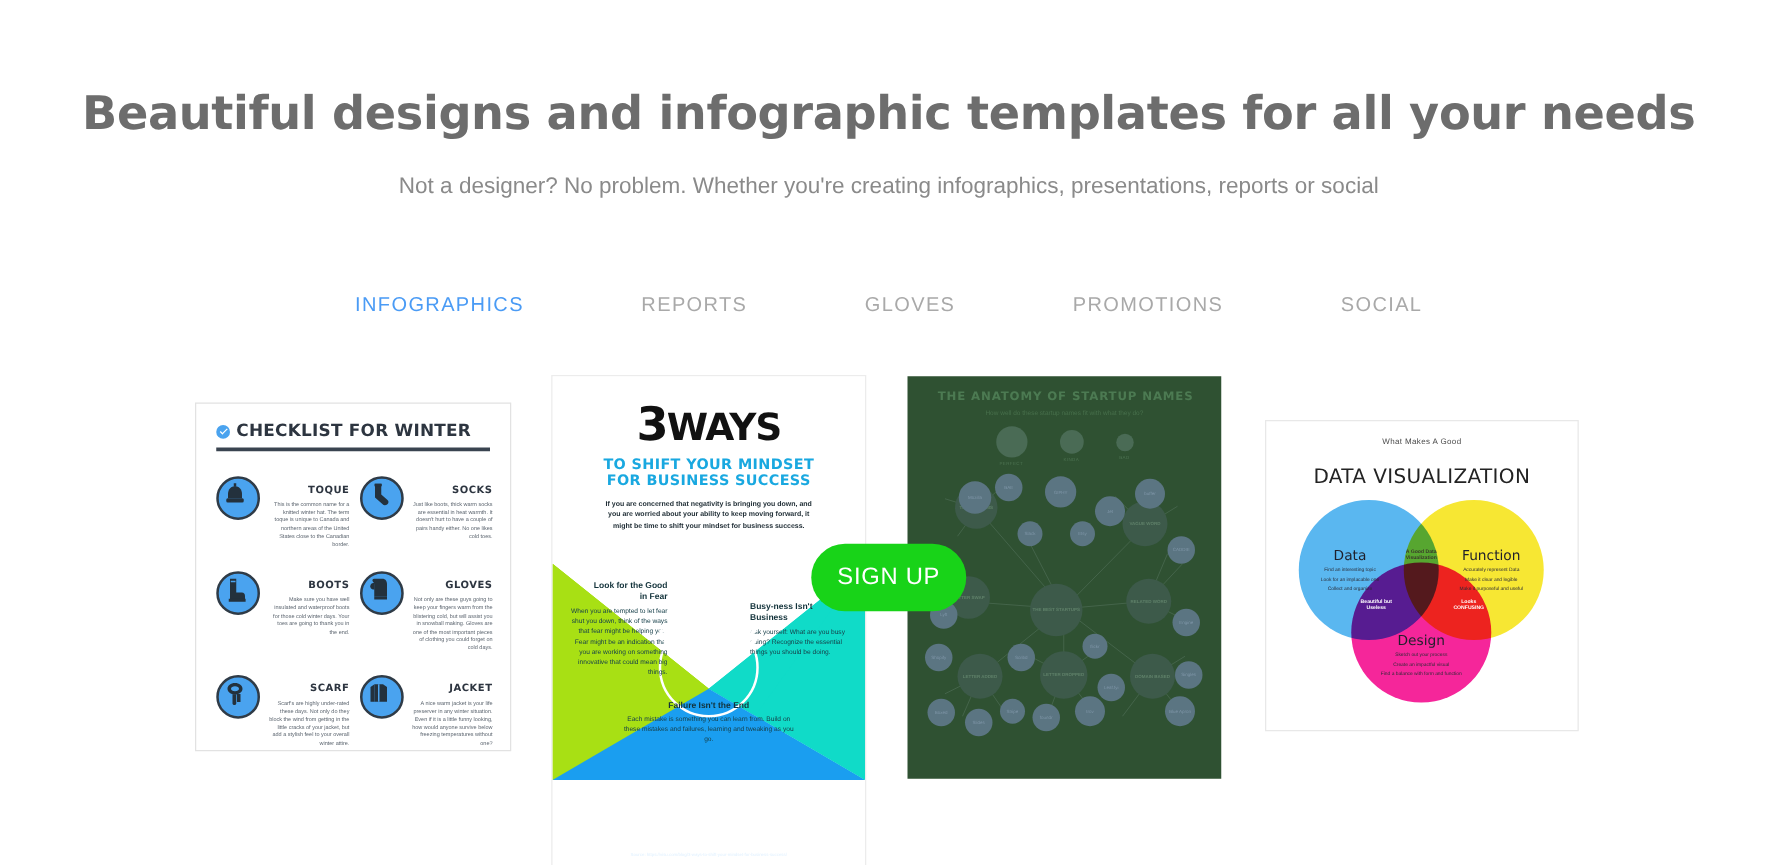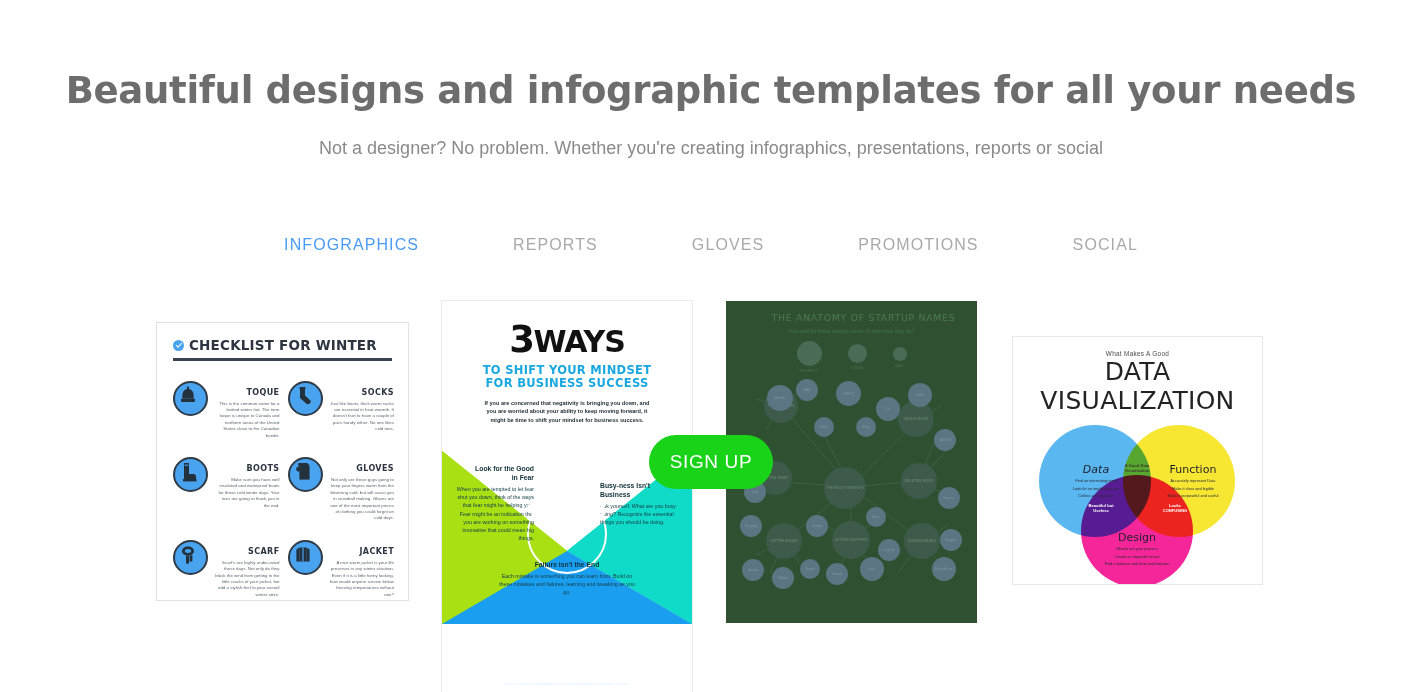--- a/index.html
+++ b/index.html
@@ -75,22 +75,22 @@
   .w-num{position:absolute;color:#fff;font-weight:bold;font-size:22px;z-index:5;
     font-family:"DejaVu Sans","Liberation Sans",sans-serif;}
   .w-blk{position:absolute;z-index:4;}
   .w-blk .h{font-size:6.8px;font-weight:bold;color:#12323a;line-height:9px;}
   .w-blk .p{font-size:5.3px;line-height:8.2px;color:#17404a;margin-top:3px;}
   .w-src{position:absolute;left:0;bottom:9px;width:100%;text-align:center;
     font-size:3.5px;color:#dff0ff;z-index:5;}
 
   
   #card-startup{left:726px;top:301px;width:251px;height:322px;background:#2f5132;}
-  .su-title{position:absolute;left:12px;top:11px;width:100%;text-align:center;
-    font-size:9.4px;font-weight:normal;letter-spacing:.7px;color:#4c7a52;
+  .su-title{position:absolute;left:1px;top:11px;width:100%;text-align:center;
+    font-size:9.4px;font-weight:bold;letter-spacing:.7px;color:#4c7a52;
     font-family:"DejaVu Sans","Liberation Sans",sans-serif;}
   .su-subtitle{position:absolute;left:0;top:27px;width:100%;text-align:center;
     font-size:5.2px;color:#476f4b;}
   .su-legend{position:absolute;left:0;top:40px;width:100%;
     display:flex;justify-content:center;gap:26px;}
   .su-leg{display:flex;flex-direction:column;align-items:center;gap:3px;}
   .su-dot{border-radius:50%;background:#4a6b55;}
   .su-leg span{font-size:3.6px;color:#4d7352;letter-spacing:.3px;}
   .su-net{position:absolute;inset:0;}
   .su-node{position:absolute;border-radius:50%;display:flex;align-items:center;
@@ -100,22 +100,22 @@
   .su-node.dk{background:#3d5a4a;color:#5f8069;font-weight:bold;font-size:3.6px;line-height:4.4px;}
   .signup-btn{position:absolute;left:50%;top:435px;transform:translate(-50%,0);
     width:124px;height:54px;border-radius:27px;background:#18d318;border:none;
     color:#fff;font-size:19px;letter-spacing:.6px;cursor:pointer;z-index:20;
     font-family:"Liberation Sans",sans-serif;}
 
   
   #card-dataviz{left:1012px;top:336px;width:251px;height:249px;
     border:1px solid #e8e8e8;box-sizing:border-box;}
   .dv-kicker{text-align:center;font-size:6.4px;color:#4a4a4a;margin-top:13px;letter-spacing:.3px;}
-  .dv-title{text-align:center;font-size:25px;color:#232323;letter-spacing:.3px;
-    margin-top:0;font-family:"DejaVu Sans","Liberation Sans",sans-serif;}
+  .dv-title{text-align:center;font-size:16px;color:#232323;letter-spacing:.3px;
+    margin-top:14px;font-family:"DejaVu Sans","Liberation Sans",sans-serif;}
   .dv-venn{position:relative;width:100%;height:168px;margin-top:4px;}
   .dv-c{position:absolute;border-radius:50%;mix-blend-mode:multiply;}
   .dv-lab{position:absolute;text-align:center;z-index:6;}
   .dv-lab .n{font-size:11px;color:#1f1f2b;font-weight:400;
     font-family:"DejaVu Sans","Liberation Sans",sans-serif;}
   .dv-lab .b{font-size:3.9px;line-height:5.6px;color:#2a2a35;margin-top:2px;}
   .dv-ov{position:absolute;text-align:center;z-index:7;font-size:4.1px;
     line-height:5.4px;color:#fff;font-weight:bold;}
   .dv-ov.dark{color:#3a3a2a;}
 </style>
@@ -369,21 +369,21 @@
 
     <div class="card" id="card-dataviz">
       <div class="dv-kicker">What Makes A Good</div>
       <div class="dv-title">DATA VISUALIZATION</div>
 
       <div class="dv-venn">
         <div class="dv-c" style="left:26px;top:6px;width:112px;height:112px;background:#5ab7f0;"></div>
         <div class="dv-c" style="left:110px;top:6px;width:112px;height:112px;background:#f7e733;"></div>
         <div class="dv-c" style="left:68px;top:56px;width:112px;height:112px;background:#f5269a;"></div>
 
-        <div class="dv-lab" style="left:46px;top:44px;width:74px;font-style:italic;">
+        <div class="dv-lab" style="left:30px;top:44px;width:74px;">
           <div class="n">Data</div>
           <div class="b">Find an interesting topic</div>
           <div class="b">Look for an implacable one</div>
           <div class="b">Collect and organize</div>
         </div>
 
         <div class="dv-lab" style="left:142px;top:44px;width:76px;">
           <div class="n">Function</div>
           <div class="b">Accurately represent Data</div>
           <div class="b">Make it clear and legible</div>

